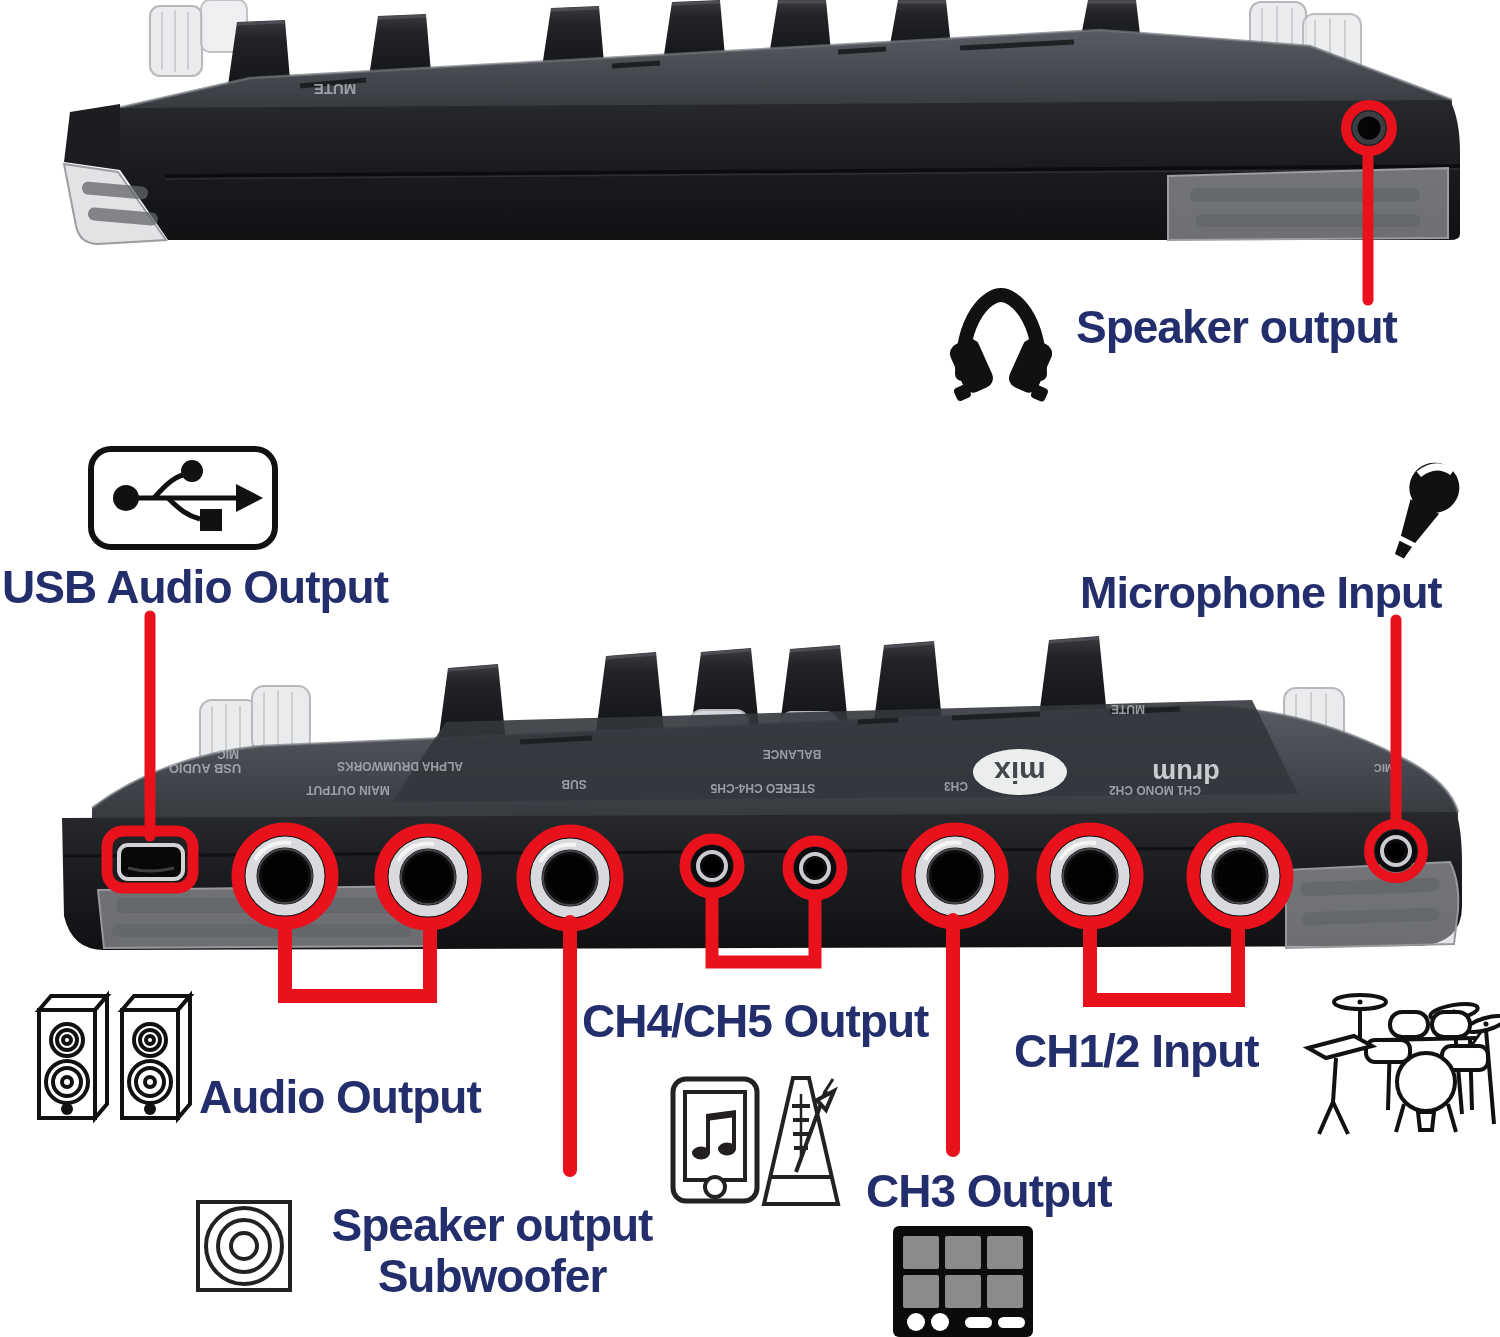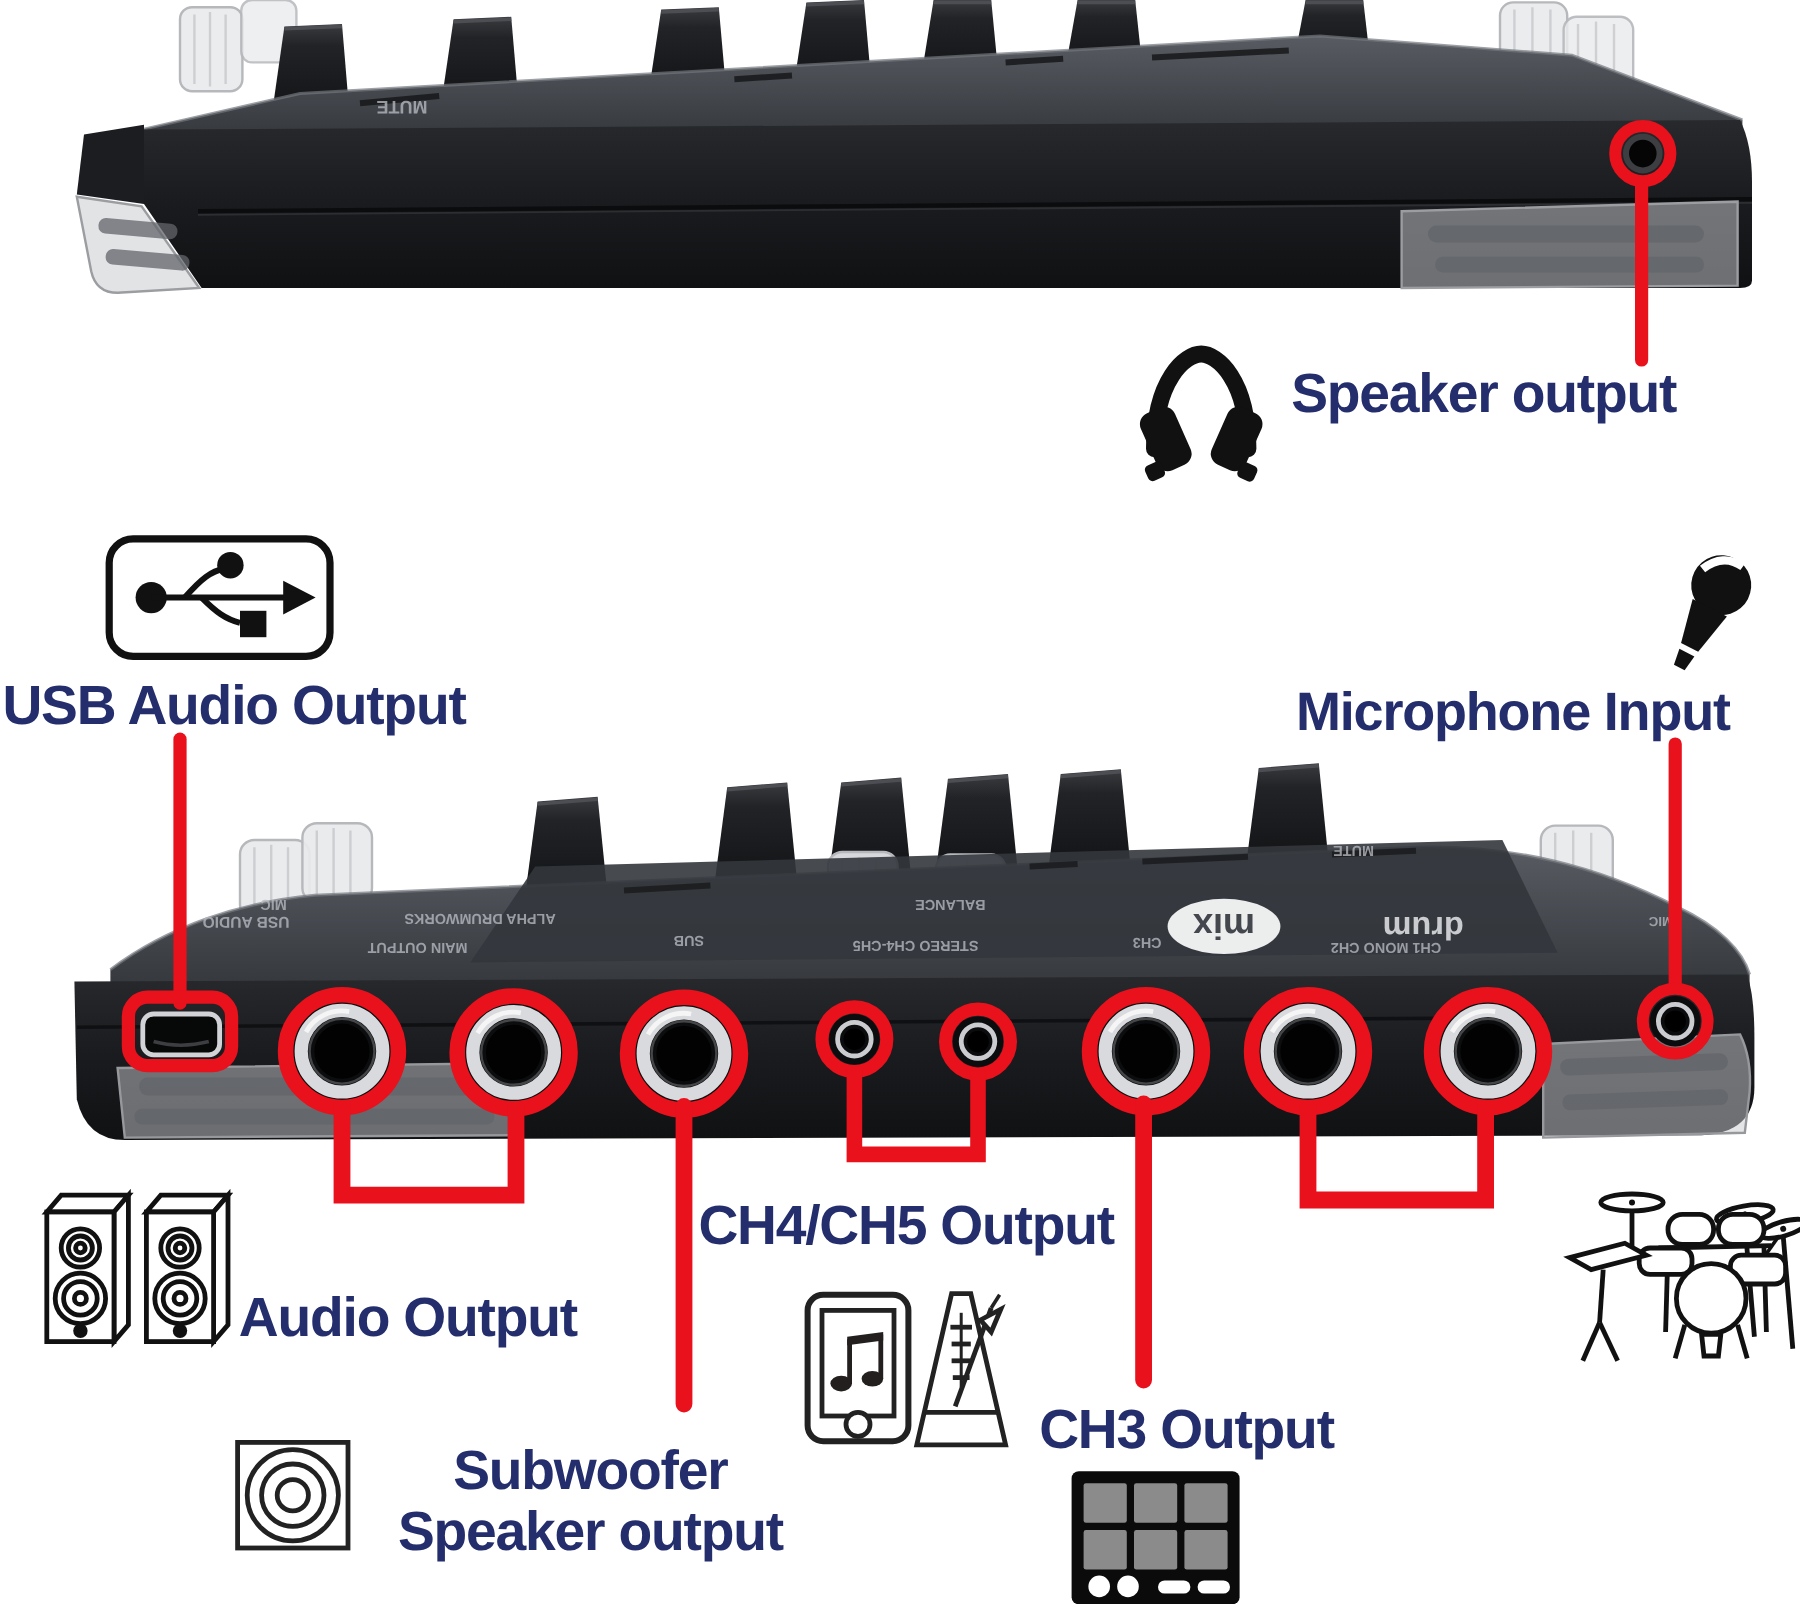--- a/index.html
+++ b/index.html
@@ -420,19 +420,20 @@
     <line x1="953" y1="920" x2="953" y2="1150" stroke-width="14" stroke-linecap="round"></line>
     <path d="M1090,920 L1090,1000 L1238,1000 L1238,920" stroke-width="14"></path>
   </g>
 </svg>
 
 <div class="lbl" style="left:1076px;top:302px;">Speaker output</div>
 <div class="lbl" style="left:1080px;top:568px;font-size:45px;">Microphone Input</div>
 <div class="lbl" style="left:2px;top:562px;">USB Audio Output</div>
 <div class="lbl" style="left:199px;top:1028px;margin-top:44px;">Audio Output</div>
 <div class="lbl" style="left:582px;top:996px;">CH4/CH5 Output</div>
+<div class="lbl" style="left:1014px;top:1026px;">CH1/2 Input</div>
 <div class="lbl" style="left:866px;top:1166px;">CH3 Output</div>
 <div class="lbl lbl-center" style="left:292px;top:1200px;width:400px;">
+  <div>Speaker output</div>
   <div>Subwoofer</div>
-  <div>Speaker output</div>
 </div>
 
 </div>
 
 </body></html>

